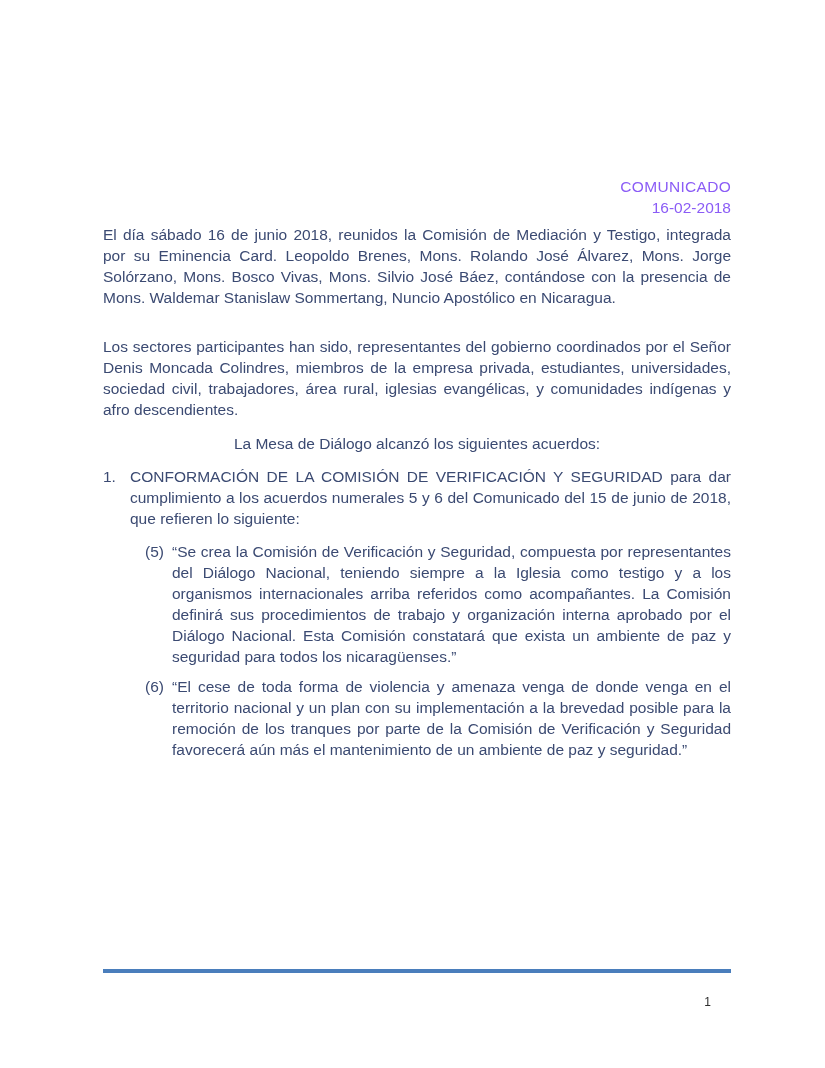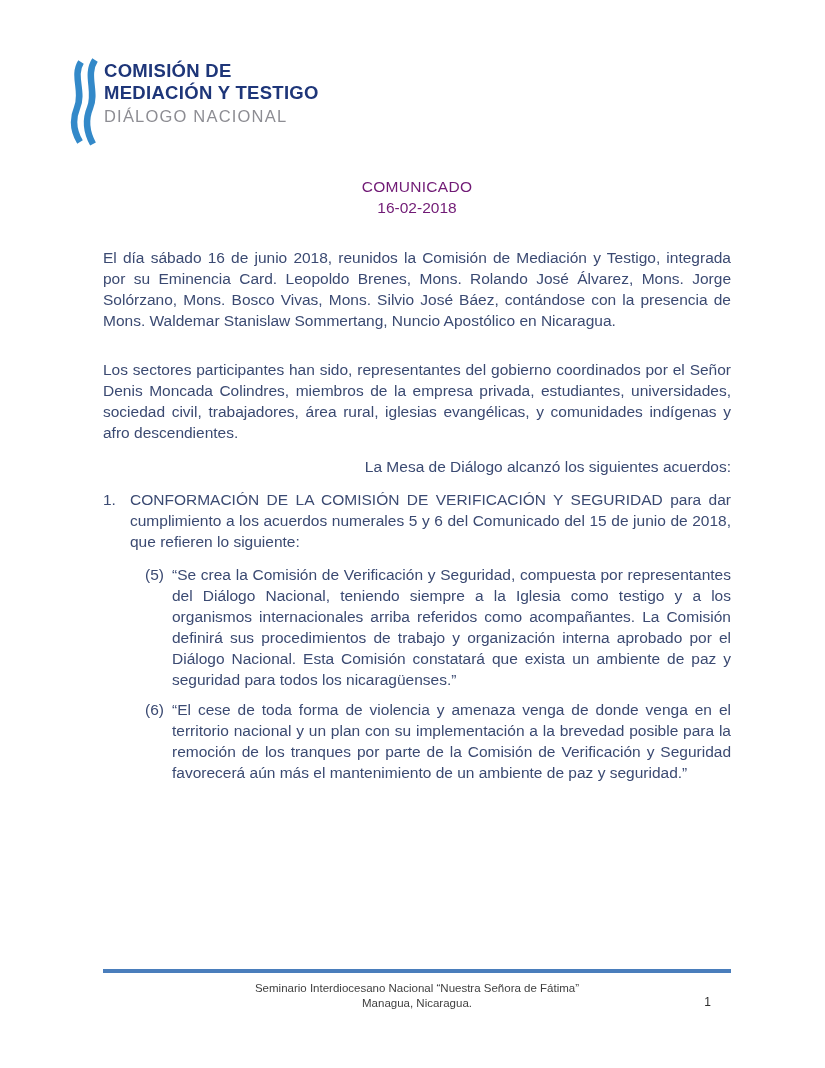--- a/index.html
+++ b/index.html
@@ -23,28 +23,28 @@
   }
   .logo-line3 {
     font-size:16.5px; line-height:24px; color:#8d8d93; letter-spacing:1.2px;
   }
 
   
   .content {
     position:absolute; left:103px; top:176px; width:628px;
     color:#3b4a72; font-size:15.5px; line-height:21px;
   }
-  .title-block { text-align:center; color:#701a75; }
+  .title-block { text-align:right; color:#8b5cf6; }
   .doc-title { font-size:15.5px; line-height:21px; letter-spacing:0.3px; }
   .doc-date  { font-size:15.5px; line-height:21px; }
 
   .para { text-align:justify; margin:0; }
-  .p1 { margin-top:29px; }
+  .p1 { margin-top:6px; }
   .p2 { margin-top:28px; }
-  .p3 { margin-top:13px; text-align:right; }
+  .p3 { margin-top:13px; text-align:center; }
 
   .numbered-item {
     position:relative; margin-top:12px; padding-left:27px; text-align:justify;
   }
   .numbered-item .num { position:absolute; left:0; top:0; }
 
   .subitem {
     position:relative; margin-left:42px; padding-left:27px;
     text-align:justify; margin-top:12px;
   }
@@ -61,31 +61,20 @@
   .page-number {
     position:absolute; right:20px; top:26px;
     font-size:12px; color:#2e2e2e;
   }
 </style>
 </head>
 <body>
 
 <div class="page">
 
-  <div class="logo">
-    <svg class="logo-mark" viewBox="0 0 36 88" aria-hidden="true">
-      <path d="M 11 4 C 2 18, 14 34, 7 50 C 2 62, 4 74, 10 84" fill="none" stroke="#3389c9" stroke-width="6.5" stroke-linecap="butt"></path>
-      <path d="M 25 2 C 15 17, 27 34, 20 50 C 15 62, 17 75, 23 86" fill="none" stroke="#3389c9" stroke-width="6.5" stroke-linecap="butt"></path>
-    </svg>
-    <div class="logo-text">
-      <div class="logo-line1">COMISIÓN DE</div>
-      <div class="logo-line2">MEDIACIÓN Y TESTIGO</div>
-      <div class="logo-line3">DIÁLOGO NACIONAL</div>
-    </div>
-  </div>
 
   <div class="content">
 
     <div class="title-block">
       <div class="doc-title">COMUNICADO</div>
       <div class="doc-date">16-02-2018</div>
     </div>
 
     <p class="para p1">El día sábado 16 de junio 2018, reunidos la Comisión de Mediación y Testigo, integrada por su Eminencia Card. Leopoldo Brenes, Mons. Rolando José Álvarez, Mons. Jorge Solórzano, Mons. Bosco Vivas, Mons. Silvio José Báez, contándose con la presencia de Mons. Waldemar Stanislaw Sommertang, Nuncio Apostólico en Nicaragua.</p>
 
@@ -105,20 +94,16 @@
 
     <div class="subitem second">
       <span class="marker">(6)</span>
       <span>“El cese de toda forma de violencia y amenaza venga de donde venga en el territorio nacional y un plan con su implementación a la brevedad posible para la remoción de los tranques por parte de la Comisión de Verificación y Seguridad favorecerá aún más el mantenimiento de un ambiente de paz y seguridad.”</span>
     </div>
 
   </div>
 
   <div class="footer">
     <hr class="footer-rule">
-    <div class="footer-text">
-      <div>Seminario Interdiocesano Nacional “Nuestra Señora de Fátima”</div>
-      <div>Managua, Nicaragua.</div>
-    </div>
     <div class="page-number">1</div>
   </div>
 
 </div>
 
 </body></html>

